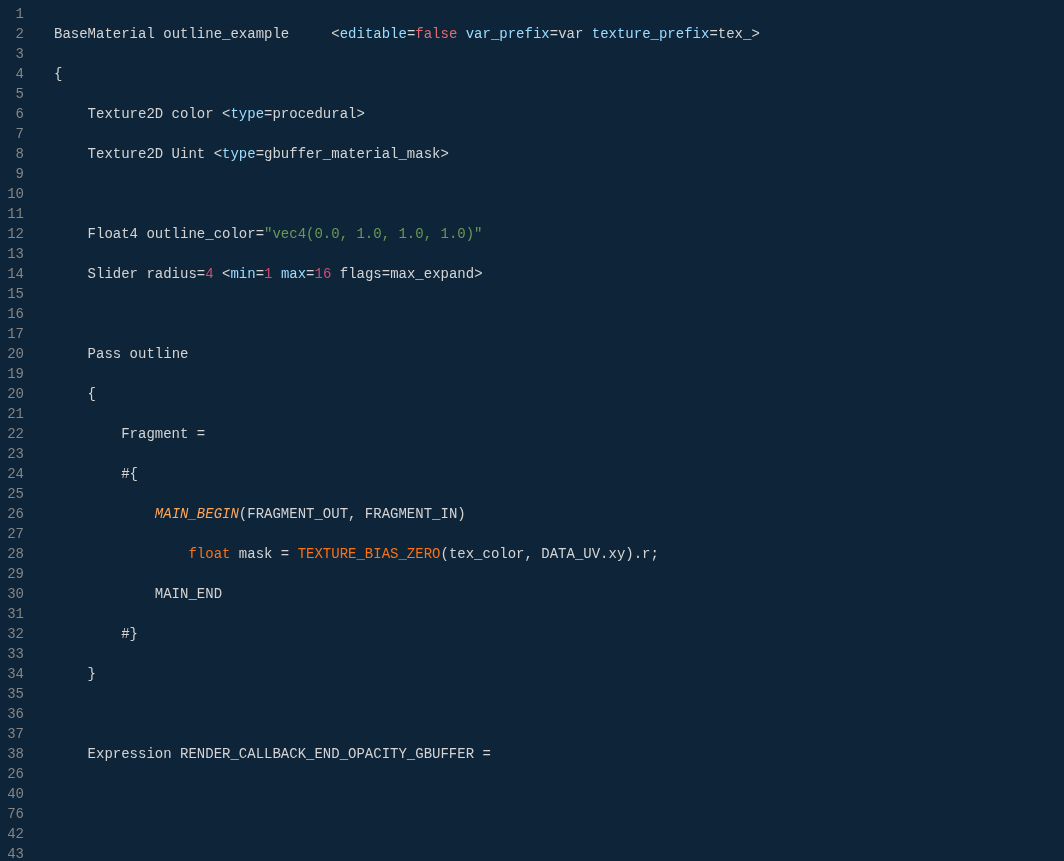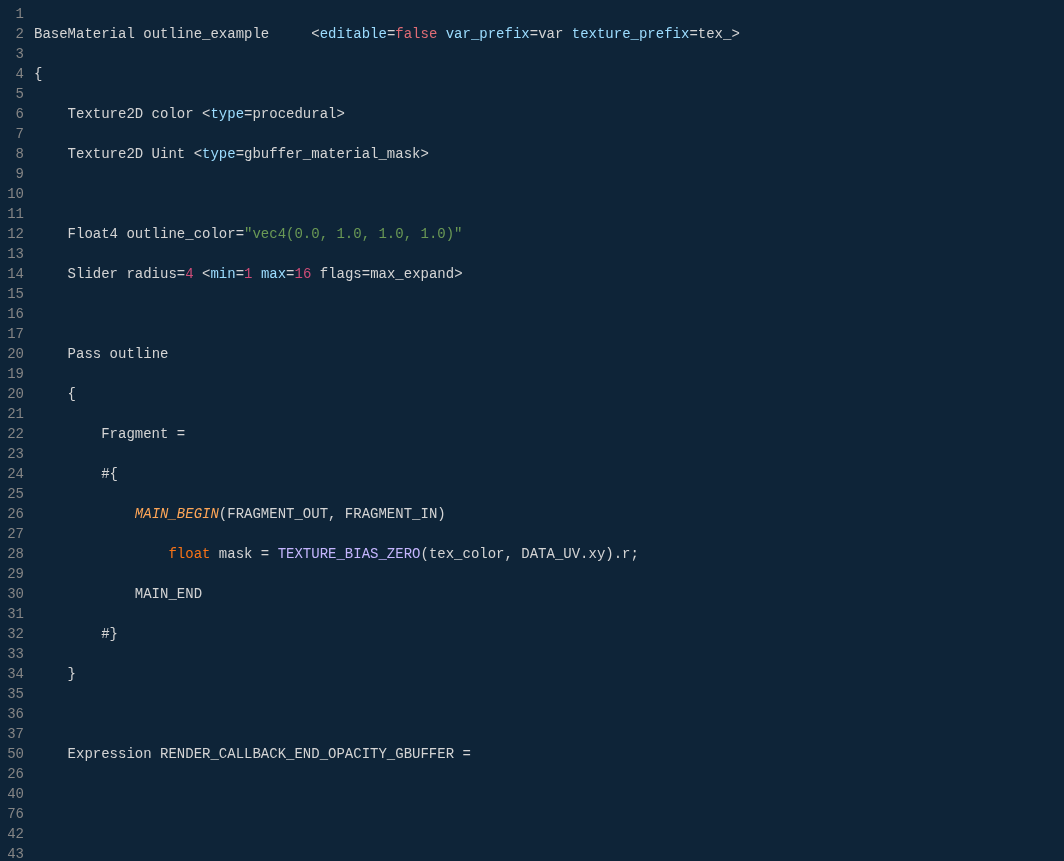--- a/index.html
+++ b/index.html
@@ -24,28 +24,28 @@
     padding: 4px 10px 0 0;
     user-select: none;
     min-width: 34px;
   }
   .gutter div { height: 20px; }
   .code {
     padding: 4px 0 0 0;
     white-space: pre;
     flex: 1;
   }
-  .code-line { height: 20px; }
+  .code-line { height: 20px; margin-left: 20px; }
   .tk-type    { color: #f97316; }
   .tk-attr    { color: #9cdcfe; }
   .tk-string  { color: #6a9955; }
   .tk-num     { color: #ce4d78; }
   .tk-false   { color: #e06c75; }
   .tk-orange  { color: #ffa657; font-style: italic; }
-  .tk-macro   { color: #c4b5fd; }
+  .tk-macro   { color: #f97316; }
 </style>
 </head>
 <body>
 
 <div class="editor">
   <div class="gutter" id="gutter">
       <div>1</div>
       <div>2</div>
       <div>3</div>
       <div>4</div>
@@ -75,21 +75,21 @@
       <div>28</div>
       <div>29</div>
       <div>30</div>
       <div>31</div>
       <div>32</div>
       <div>33</div>
       <div>34</div>
       <div>35</div>
       <div>36</div>
       <div>37</div>
-      <div>50</div>
+      <div>38</div>
       <div>26</div>
       <div>40</div>
       <div>76</div>
       <div>42</div>
       <div>43</div>
     </div>
   <div class="code">
 <div class="code-line"><span>BaseMaterial</span><span> outline_example     &lt;</span><span class="tk-attr">editable</span><span>=</span><span class="tk-false">false</span><span class="tk-attr"> var_prefix</span><span>=var </span><span class="tk-attr">texture_prefix</span><span>=tex_&gt;</span></div>
 <div class="code-line"><span>{</span></div>
 <div class="code-line"><span>    Texture2D</span><span> color &lt;</span><span class="tk-attr">type</span><span>=procedural&gt;</span></div>

